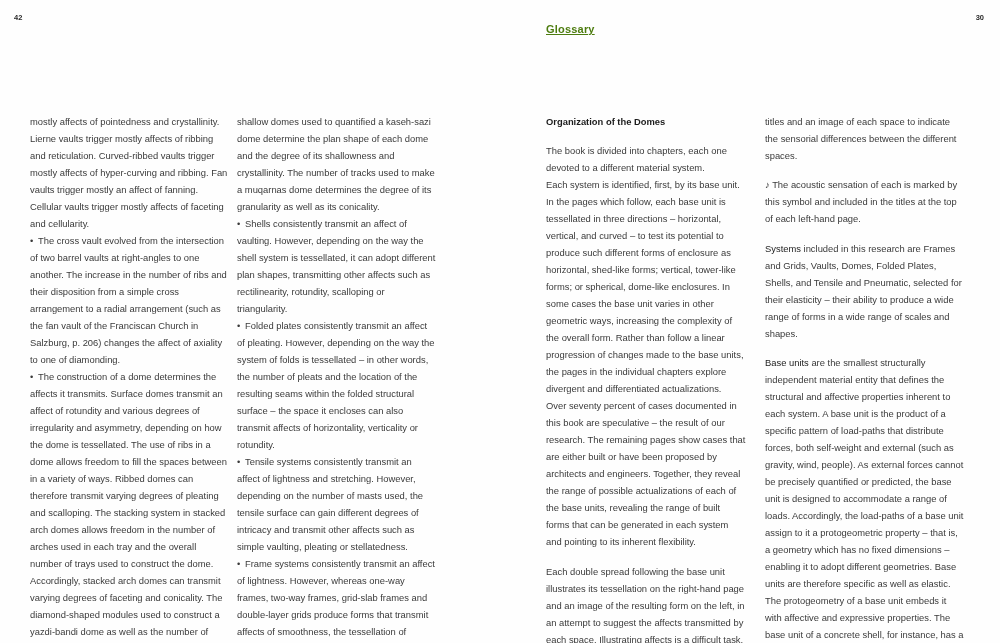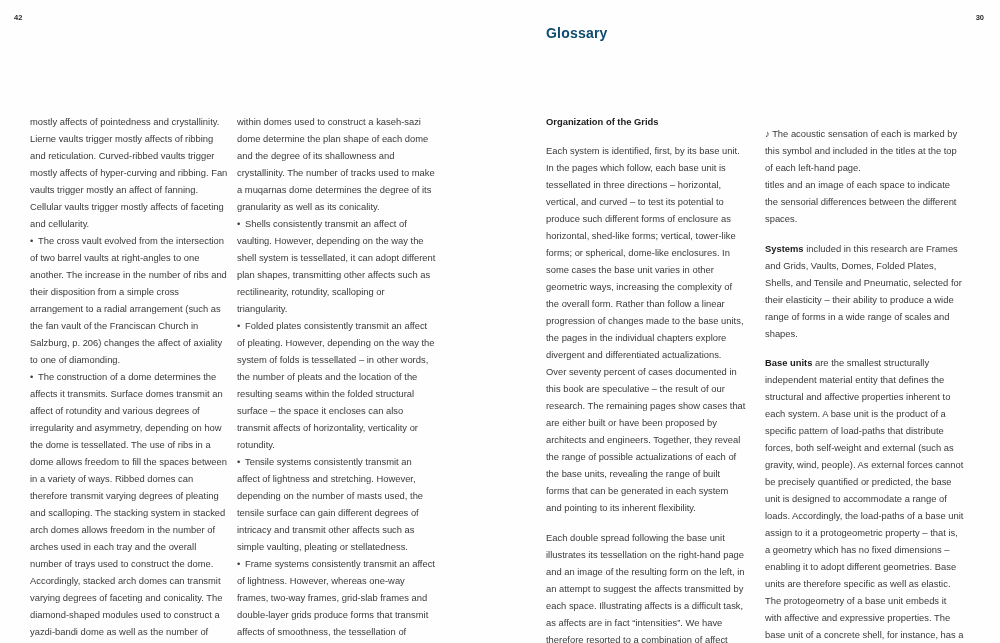--- a/index.html
+++ b/index.html
@@ -13,65 +13,67 @@
     -webkit-font-smoothing: antialiased;
   }
   .page-num {
     position: absolute; top: 13px;
     font-size: 7.5px; font-weight: bold; color: #2a2a2a;
   }
   .page-num.left { left: 14px; }
   .page-num.right { right: 16px; }
   .spread-title {
     position: absolute; left: 546px; top: 16px;
-    font-size: 14px; font-weight: bold; color: #0c4a6e;
+    font-size: 11px; font-weight: bold; color: #4d7c0f;
     letter-spacing: 0.2px;
+    text-decoration: underline;
   }
   .col {
     position: absolute; top: 113px;
     width: 200px;
     font-size: 9.4px; line-height: 17px;
     text-align: left;
   }
   .col-1 { left: 30px; }
   .col-2 { left: 237px; }
   .col-3 { left: 546px; }
   .col-4 { left: 765px; width: 199px; }
   .blk { margin: 0; }
   .blk.heading {
     font-weight: bold; color: #1c1c1c;
     margin-bottom: 12.4px;
   }
   .blk.para-gap, .blk.note, .blk.lead { margin-top: 12.4px; }
   .blk.bullet .bullet { color: #3a3a3a; }
-  .blk.lead strong { color: #1c1c1c; font-weight: bold; }
+  .blk.lead strong { color: #1c1c1c; font-weight: normal; }
 </style>
 </head>
 <body>
 
 <div class="page-num left">42</div>
 <div class="page-num right">30</div>
 <h1 class="spread-title">Glossary</h1>
 
 <div class="col col-1">
     <p class="blk para">mostly affects of pointedness and crystallinity. Lierne vaults trigger mostly affects of ribbing and reticulation. Curved-ribbed vaults trigger mostly affects of hyper-curving and ribbing. Fan vaults trigger mostly an affect of fanning. Cellular vaults trigger mostly affects of faceting and cellularity.</p>
     <p class="blk bullet"><span class="bullet">• </span>The cross vault evolved from the intersection of two barrel vaults at right-angles to one another. The increase in the number of ribs and their disposition from a simple cross arrangement to a radial arrangement (such as the fan vault of the Franciscan Church in Salzburg, p. 206) changes the affect of axiality to one of diamonding.</p>
     <p class="blk bullet"><span class="bullet">• </span>The construction of a dome determines the affects it transmits. Surface domes transmit an affect of rotundity and various degrees of irregularity and asymmetry, depending on how the dome is tessellated. The use of ribs in a dome allows freedom to fill the spaces between in a variety of ways. Ribbed domes can therefore transmit varying degrees of pleating and scalloping. The stacking system in stacked arch domes allows freedom in the number of arches used in each tray and the overall number of trays used to construct the dome. Accordingly, stacked arch domes can transmit varying degrees of faceting and conicality. The diamond-shaped modules used to construct a yazdi-bandi dome as well as the number of tracks of these modules can vary. Yazdi-bandi domes therefore transmit varying degrees of diamonding and gradation. The number of arches and therefore of infill surfaces used to construct a kar-bandi dome can vary, defining in each instance a different plan shape for the dome and transmitting varying degrees of rotundity and faceting. The number of arches, pendentives and</p>
   </div>
 <div class="col col-2">
-    <p class="blk para">within domes used to construct a kaseh-sazi dome determine the plan shape of each dome and the degree of its shallowness and crystallinity. The number of tracks used to make a muqarnas dome determines the degree of its granularity as well as its conicality.</p>
+    <p class="blk para">shallow domes used to quantified a kaseh-sazi dome determine the plan shape of each dome and the degree of its shallowness and crystallinity. The number of tracks used to make a muqarnas dome determines the degree of its granularity as well as its conicality.</p>
     <p class="blk bullet"><span class="bullet">• </span>Shells consistently transmit an affect of vaulting. However, depending on the way the shell system is tessellated, it can adopt different plan shapes, transmitting other affects such as rectilinearity, rotundity, scalloping or triangularity.</p>
     <p class="blk bullet"><span class="bullet">• </span>Folded plates consistently transmit an affect of pleating. However, depending on the way the system of folds is tessellated – in other words, the number of pleats and the location of the resulting seams within the folded structural surface – the space it encloses can also transmit affects of horizontality, verticality or rotundity.</p>
     <p class="blk bullet"><span class="bullet">• </span>Tensile systems consistently transmit an affect of lightness and stretching. However, depending on the number of masts used, the tensile surface can gain different degrees of intricacy and transmit other affects such as simple vaulting, pleating or stellatedness.</p>
     <p class="blk bullet"><span class="bullet">• </span>Frame systems consistently transmit an affect of lightness. However, whereas one-way frames, two-way frames, grid-slab frames and double-layer grids produce forms that transmit affects of smoothness, the tessellation of diagrids can produce forms that transmit crystallinity.</p>
   </div>
 <div class="col col-3">
-    <p class="blk heading">Organization of the Grids</p>
+    <p class="blk heading">Organization of the Domes</p>
+    <p class="blk para">The book is divided into chapters, each one devoted to a different material system.</p>
     <p class="blk para">Each system is identified, first, by its base unit. In the pages which follow, each base unit is tessellated in three directions – horizontal, vertical, and curved – to test its potential to produce such different forms of enclosure as horizontal, shed-like forms; vertical, tower-like forms; or spherical, dome-like enclosures. In some cases the base unit varies in other geometric ways, increasing the complexity of the overall form. Rather than follow a linear progression of changes made to the base units, the pages in the individual chapters explore divergent and differentiated actualizations.</p>
     <p class="blk para">Over seventy percent of cases documented in this book are speculative – the result of our research. The remaining pages show cases that are either built or have been proposed by architects and engineers. Together, they reveal the range of possible actualizations of each of the base units, revealing the range of built forms that can be generated in each system and pointing to its inherent flexibility.</p>
     <p class="blk para-gap">Each double spread following the base unit illustrates its tessellation on the right-hand page and an image of the resulting form on the left, in an attempt to suggest the affects transmitted by each space. Illustrating affects is a difficult task, as affects are in fact “intensities”. We have therefore resorted to a combination of affect</p>
   </div>
 <div class="col col-4">
+    <p class="blk para">titles and an image of each space to indicate the sensorial differences between the different spaces.</p>
     <p class="blk note"><span>♪ </span>The acoustic sensation of each is marked by this symbol and included in the titles at the top of each left-hand page.</p>
-    <p class="blk para">titles and an image of each space to indicate the sensorial differences between the different spaces.</p>
     <p class="blk lead"><strong>Systems </strong>included in this research are Frames and Grids, Vaults, Domes, Folded Plates, Shells, and Tensile and Pneumatic, selected for their elasticity – their ability to produce a wide range of forms in a wide range of scales and shapes.</p>
     <p class="blk lead"><strong>Base units </strong>are the smallest structurally independent material entity that defines the structural and affective properties inherent to each system. A base unit is the product of a specific pattern of load-paths that distribute forces, both self-weight and external (such as gravity, wind, people). As external forces cannot be precisely quantified or predicted, the base unit is designed to accommodate a range of loads. Accordingly, the load-paths of a base unit assign to it a protogeometric property – that is, a geometry which has no fixed dimensions – enabling it to adopt different geometries. Base units are therefore specific as well as elastic. The protogeometry of a base unit embeds it with affective and expressive properties. The base unit of a concrete shell, for instance, has a smooth, vaulted affect, while the base unit</p>
   </div>
 
 </body></html>

